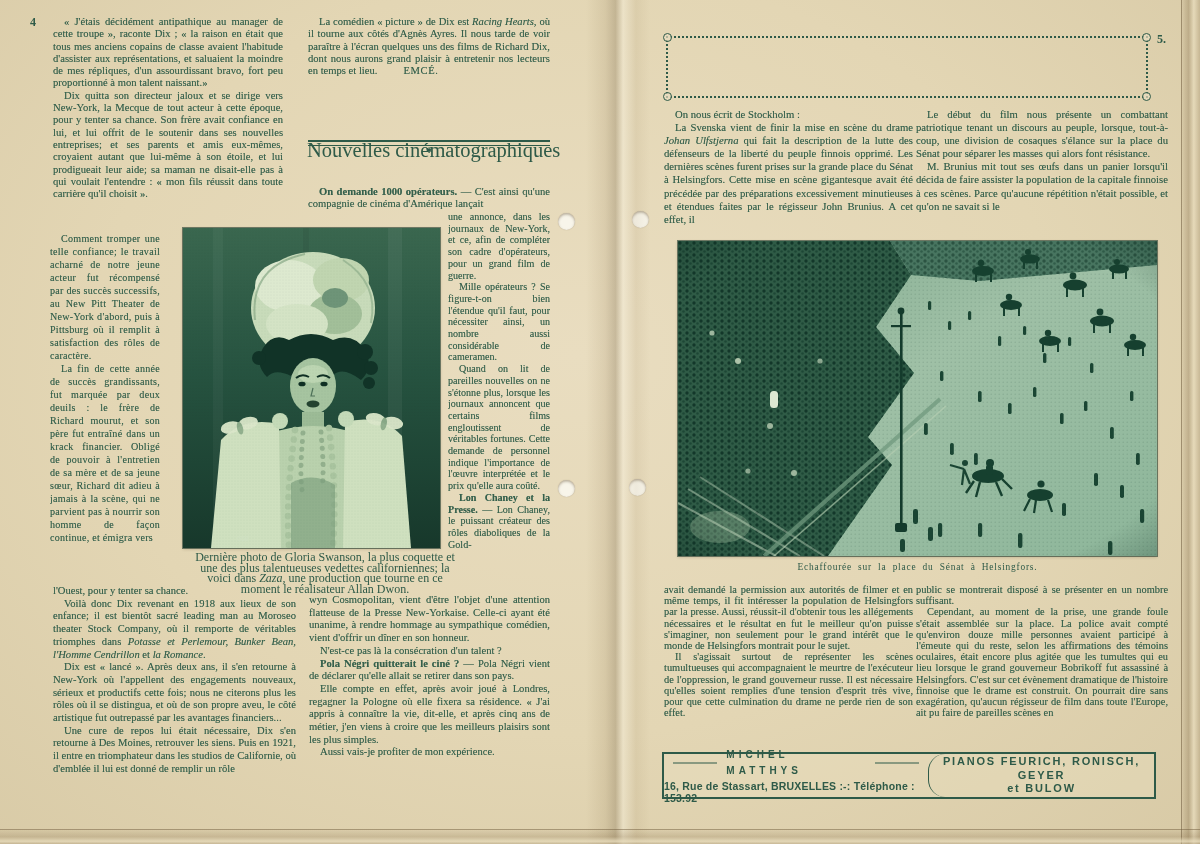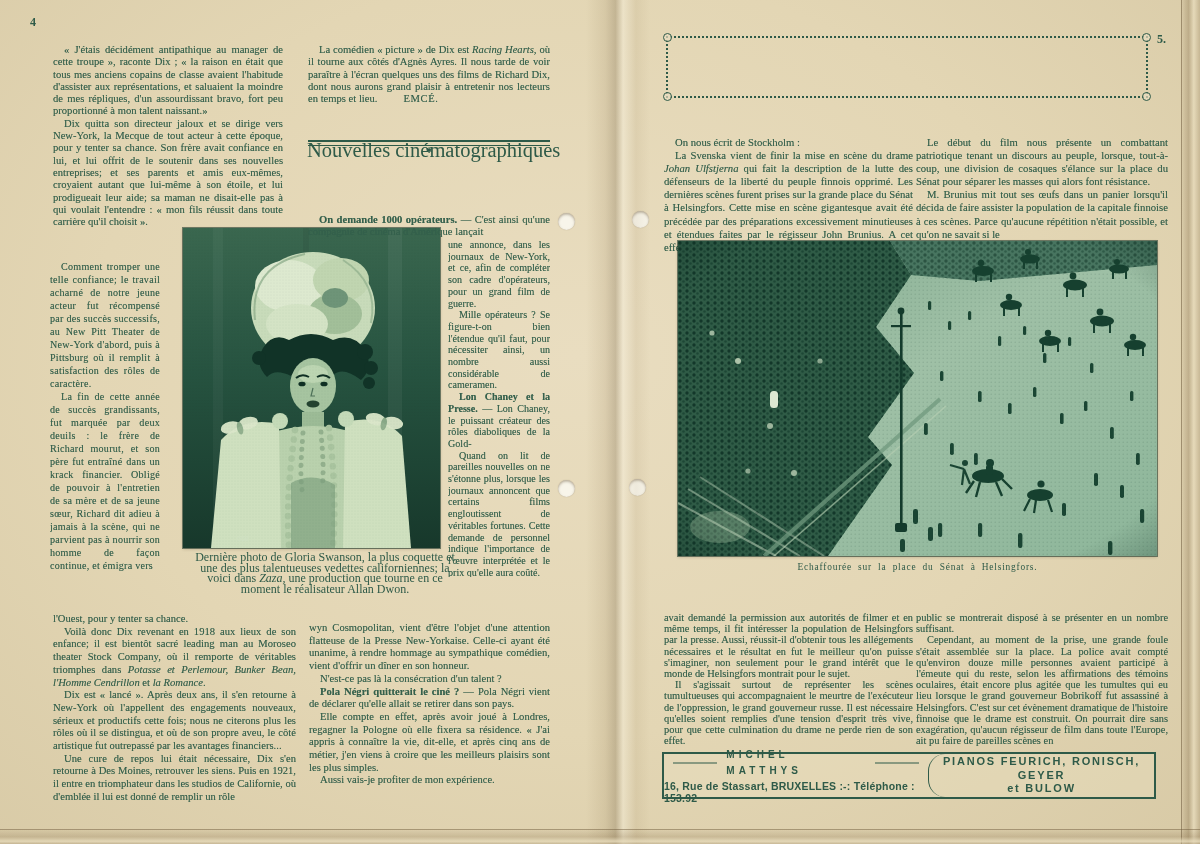--- a/index.html
+++ b/index.html
@@ -1,20 +1,20 @@
 <!DOCTYPE html>
 <html><head>
 <meta charset="utf-8">
 <style>
   :root{ --ink:#2e5a48; --ink-soft:#34604c; }
   html,body{margin:0;padding:0;background:#cfc19e;}
   #scan{position:relative;width:1200px;height:844px;overflow:hidden;
     background:radial-gradient(ellipse at 48% 42%, #e9ddc0 0%, #e3d6b4 55%, #d8caa6 100%);
     font-family:"Liberation Serif","DejaVu Serif",serif;color:var(--ink-soft);}
-  .tb{position:absolute;text-align:justify;text-shadow:0 0 .5px rgba(46,90,72,.5);margin-top:28px;}
+  .tb{position:absolute;text-align:justify;text-shadow:0 0 .5px rgba(46,90,72,.5);}
   .tb p{margin:0;text-indent:11px;}
   .tb p.ni{text-indent:0;}
   .lead{font-weight:bold;}
   .it{font-style:italic;}
   .sig{letter-spacing:.6px;padding-left:26px;}
   .f-main{font-size:10.6px;line-height:12.3px;}
   .f-narrow{font-size:10.1px;line-height:13px;letter-spacing:.25px;}
   .f-narrowR{font-size:10.1px;line-height:11.7px;}
   .f-lower{font-size:10.6px;line-height:12.7px;}
   .f-rtop{font-size:10.7px;line-height:13.1px;}
@@ -147,22 +147,22 @@
   <div class="ornament" style="left:308px;top:146px;width:242px;">✱</div>
   <div class="secheading" style="left:307px;top:138px;width:246px;">Nouvelles cinématographiques</div>
 
   <div class="tb f-main" style="left:308px;top:186px;width:242px;">
     <p><span class="lead">On demande 1000 opérateurs.</span><span> — C'est ainsi qu'une compagnie de cinéma d'Amérique lançait</span></p>
   </div>
 
   <div class="tb f-narrowR" style="left:448px;top:211px;width:102px;height:338px;overflow:hidden;">
     <p class="ni">une annonce, dans les journaux de New-York, et ce, afin de compléter son cadre d'opérateurs, pour un grand film de guerre.</p>
     <p>Mille opérateurs ? Se figure-t-on bien l'étendue qu'il faut, pour nécessiter ainsi, un nombre aussi considérable de cameramen.</p>
+    <p>Quand on lit de pareilles nouvelles on ne s'étonne plus, lorsque les journaux annoncent que certains films engloutissent de véritables fortunes. Cette demande de personnel indique l'importance de l'œuvre interprétée et le prix qu'elle aura coûté.</p>
     <p><span class="lead">Lon Chaney et la Presse.</span><span> — Lon Chaney, le puissant créateur des rôles diaboliques de la Gold-</span></p>
-    <p>Quand on lit de pareilles nouvelles on ne s'étonne plus, lorsque les journaux annoncent que certains films engloutissent de véritables fortunes. Cette demande de personnel indique l'importance de l'œuvre interprétée et le prix qu'elle aura coûté.</p>
   </div>
 
   <div class="tb f-lower" style="left:309px;top:594px;width:241px;">
     <p class="ni">wyn Cosmopolitan, vient d'être l'objet d'une attention flatteuse de la Presse New-Yorkaise. Celle-ci ayant été unanime, à rendre hommage au sympathique comédien, vient d'offrir un dîner en son honneur.</p>
     <p>N'est-ce pas là la consécration d'un talent ?</p>
     <p><span class="lead">Pola Négri quitterait le ciné ?</span><span> — Pola Négri vient de déclarer qu'elle allait se retirer dans son pays.</span></p>
     <p>Elle compte en effet, après avoir joué à Londres, regagner la Pologne où elle fixera sa résidence. « J'ai appris à connaître la vie, dit-elle, et après cinq ans de métier, j'en viens à croire que les meilleurs plaisirs sont les plus simples.</p>
     <p>Aussi vais-je profiter de mon expérience.</p>
   </div>
 

